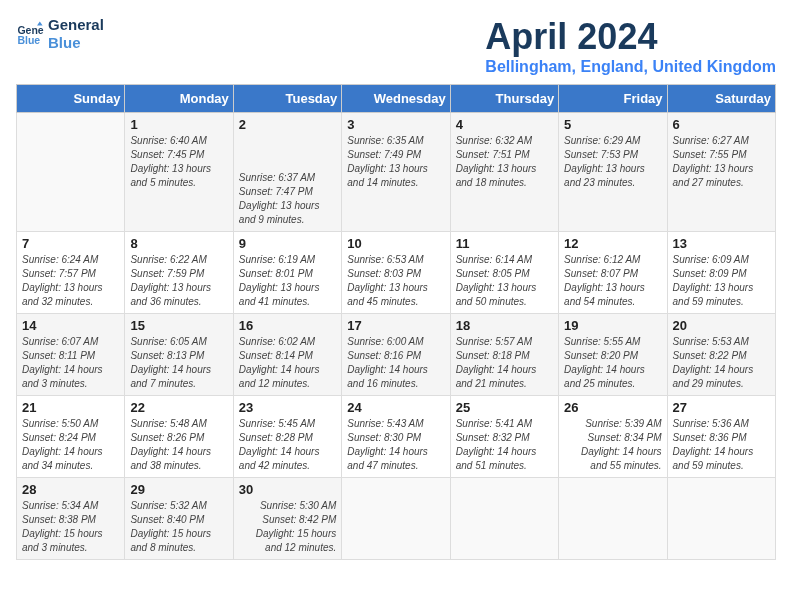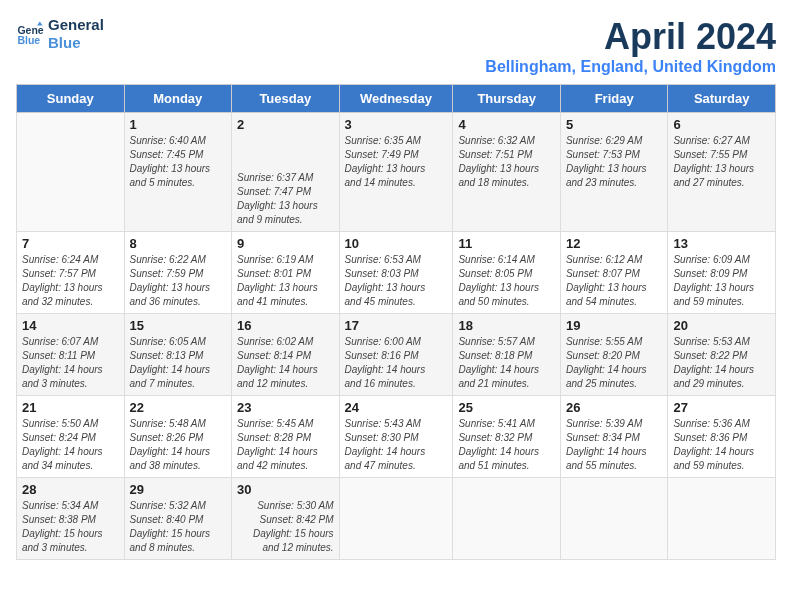--- a/index.html
+++ b/index.html
@@ -19,21 +19,20 @@
     .logo {
       display: flex;
       align-items: center;
       gap: 4px;
     }
     .logo-icon {
       width: 28px;
       height: 28px;
     }
     .title-block {
-      text-align: right;
     }
     .calendar-title {
       font-size: 36px;
       font-weight: bold;
       color: #1a3a5c;
     }
     .calendar-subtitle {
       font-size: 16px;
       font-weight: bold;
       color: #3b82f6;
@@ -41,22 +40,22 @@
     table {
       width: 100%;
       border-collapse: collapse;
       font-size: 11px;
     }
     thead tr {
       background-color: #3a78c9;
       color: #fff;
     }
     thead th {
-      padding: 6px 12px;
-      text-align: center;
+      padding: 6px 4px;
+      text-align: right;
       font-size: 13px;
       font-weight: bold;
       border: 1px solid #ccc;
     }
     tbody tr {
       vertical-align: top;
     }
     tbody tr:nth-child(odd) {
       background-color: #f5f5f5;
     }
@@ -298,21 +297,21 @@
         </td>
         <td>
           <span class="day-number">25</span>
           <div class="day-detail" style="white-space: pre-line;">Sunrise: 5:41 AM
 Sunset: 8:32 PM
 Daylight: 14 hours
 and 51 minutes.</div>
         </td>
         <td>
           <span class="day-number">26</span>
-          <div class="day-detail" style="white-space: pre-line;">Sunrise: 5:39 AM
+          <div class="day-detail" style="white-space: pre-line; text-align: right;">Sunrise: 5:39 AM
 Sunset: 8:34 PM
 Daylight: 14 hours
 and 55 minutes.</div>
         </td>
         <td>
           <span class="day-number">27</span>
           <div class="day-detail" style="white-space: pre-line;">Sunrise: 5:36 AM
 Sunset: 8:36 PM
 Daylight: 14 hours
 and 59 minutes.</div>

